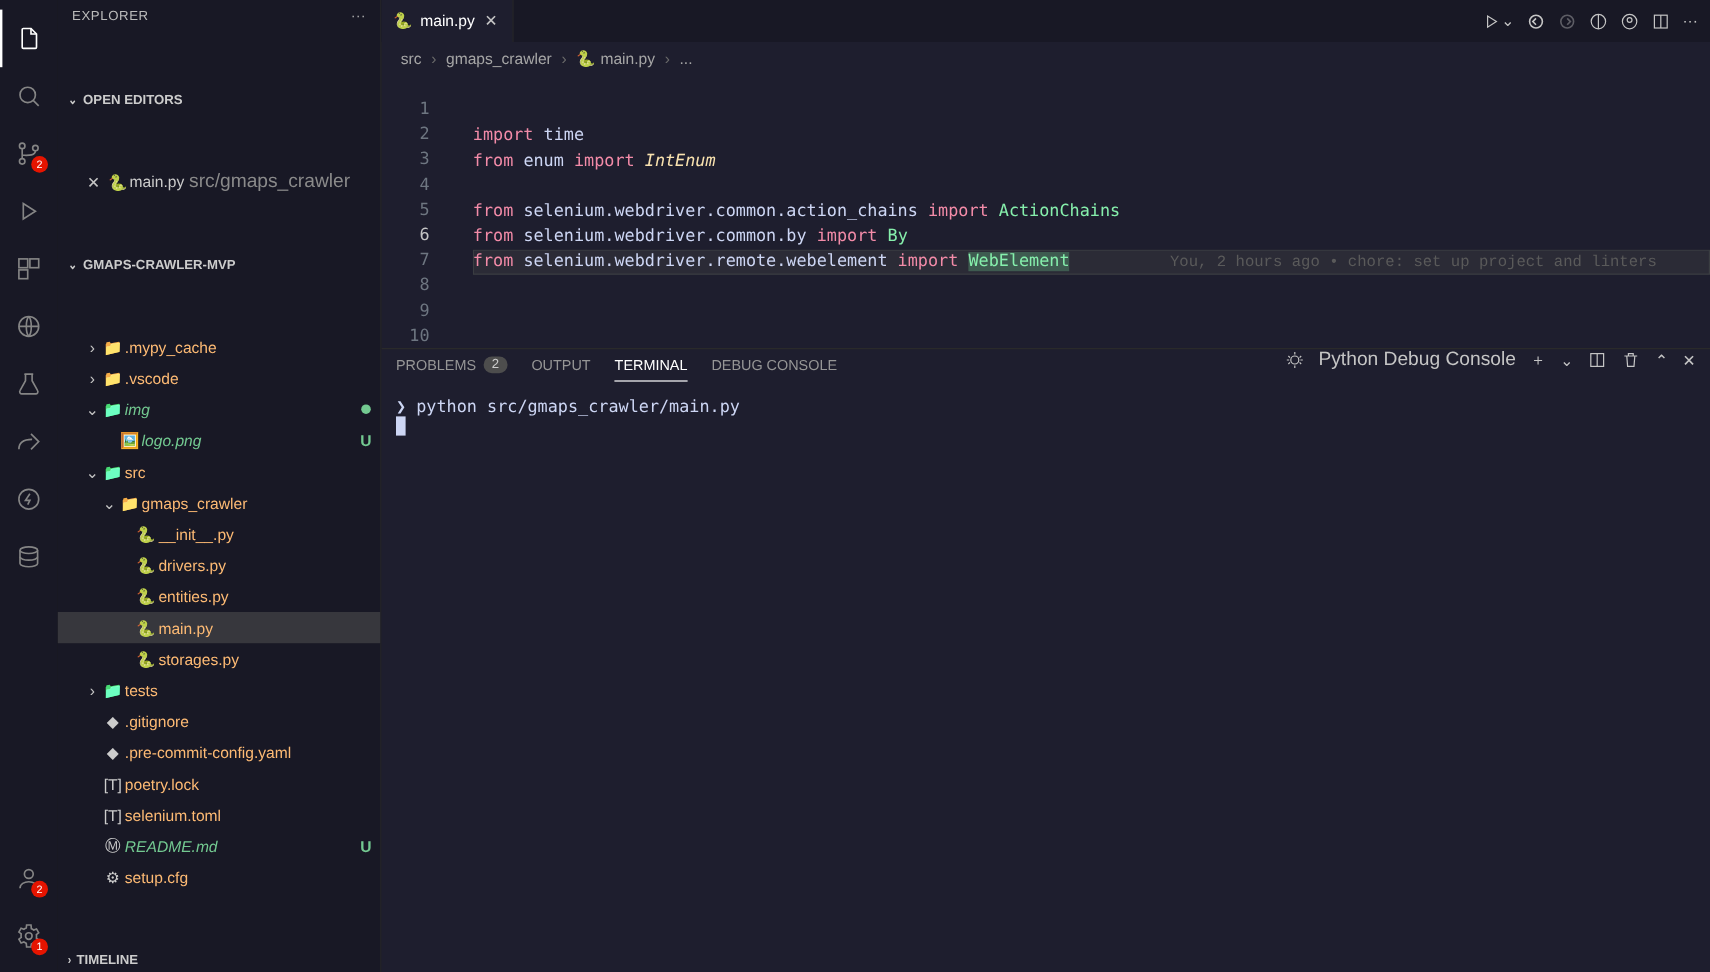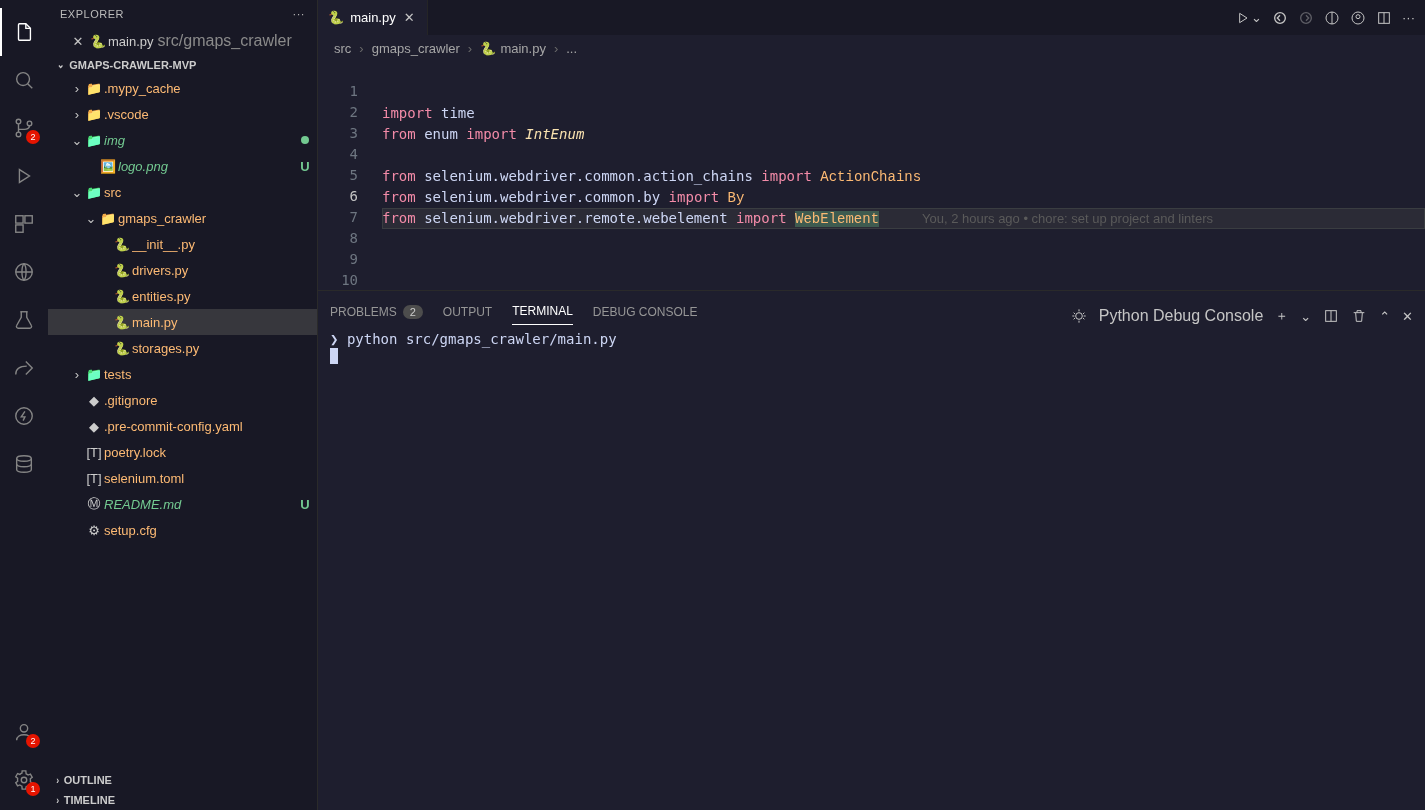--- a/index.html
+++ b/index.html
@@ -62,20 +62,21 @@
 .activity-bottom {
   margin-top: auto;
   margin-bottom: 6px;
 }
 .sidebar {
   width: 270px;
   background: #181825;
   display: flex;
   flex-direction: column;
   border-right: 1px solid #2a2a2a;
+  gap: 45px;
 }
 .sidebar-header {
   display: flex;
   justify-content: space-between;
   align-items: center;
   padding: 8px 12px;
   font-size: 11px;
   color: #bbbbbb;
   letter-spacing: 0.5px;
 }
@@ -196,39 +197,39 @@
   line-height: 21px;
   padding-top: 0;
   white-space: pre;
 }
 .codelens {
   height:20px;
   font-size:11px;
   color:#858585;
   font-family: -apple-system, sans-serif;
 }
-.code-line { height: 21px; position:relative;}
+.code-line { height: 21px; position:relative;margin-left:12px;}
 .code-line.hl { background: rgba(55,55,61,0.5); box-shadow: inset 0 0 0 1px #3a3d41;}
-.blame { position:absolute; left:540px; color:#5a5a5a; font-size:13px; font-family:Liberation Sans, sans-serif;}
+.blame { position:absolute; left:581px; color:#5a5a5a; font-size:13px; font-family:Liberation Mono, monospace;}
 .k-pink{color:#f38ba8;}
-.k-cyan{color:#fdba74;font-family:Liberation Mono, monospace;}
+.k-cyan{color:#86efac;}
 .k-yellow{color:#f9e2af; font-style:italic;}
 .k-text{color:#cdd6f4;}
 .k-sel{background:#3e5b50;}
 .panel {
   height: 520px;
   border-top: 1px solid #2a2a2a;
   background: #1e1e2e;
   display: flex;
   flex-direction: column;
 }
 .panel-tabs {
   height: 34px;
   display: flex;
-  align-items: flex-end;
+  align-items: flex-start;
   padding: 0 12px;
   gap: 20px;
 }
 .ptab {
   color: #969696;
   font-size: 12px;
   cursor: pointer;
   display: flex;
   align-items: center;
   gap: 6px;
@@ -352,20 +353,24 @@
       <span class="activity-badge">1</span>
     </div>
   </div>
 </div>
 
 <div class="sidebar">
   <div class="sidebar-header">
     <span>EXPLORER</span>
     <span style="cursor:pointer;">···</span>
   </div>
+  <div class="section-header">
+    <span class="chev down"></span>
+    <span>OPEN EDITORS</span>
+  </div>
   <div class="tree-row" style="padding-left:20px;">
     <span class="tree-icon" style="color:#c5c5c5;">✕</span>
     <span class="tree-icon">🐍</span>
     <span class="tree-label"><span>main.py</span><span class="path">src/gmaps_crawler</span></span>
   </div>
   <div class="section-header">
     <span class="chev down"></span>
     <span>GMAPS-CRAWLER-MVP</span>
   </div>
   <div class="section-body" id="file-tree">
@@ -460,24 +465,20 @@
         <span class="tree-status">U</span>
       </div>
       <div class="tree-row" style="padding-left: 22px;">
         <span class="tree-arrow"></span>
         <span class="tree-icon">⚙</span>
         <span class="tree-label c-normal">setup.cfg</span>
       </div>
     </div>
 
   <div class="bottom-sections">
-    <div class="section-header">
-      <span class="chev"></span>
-      <span>OUTLINE</span>
-    </div>
     <div class="section-header">
       <span class="chev"></span>
       <span>TIMELINE</span>
     </div>
   </div>
 </div>
 
 <div class="main">
   <div class="title-bar">
     <div class="tab">

